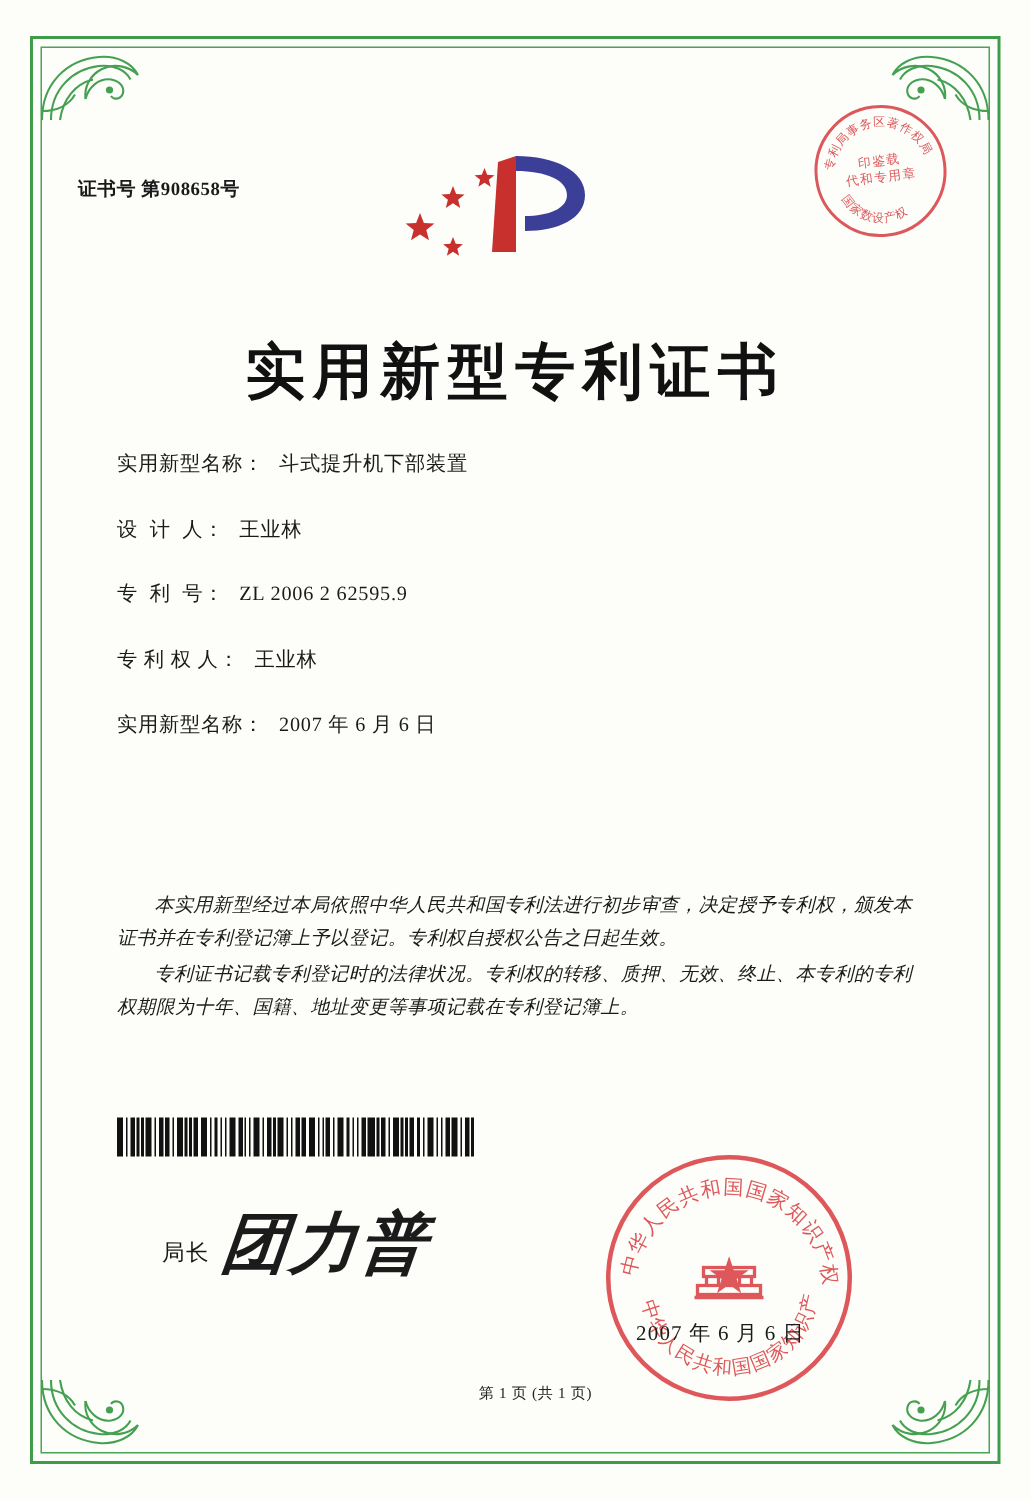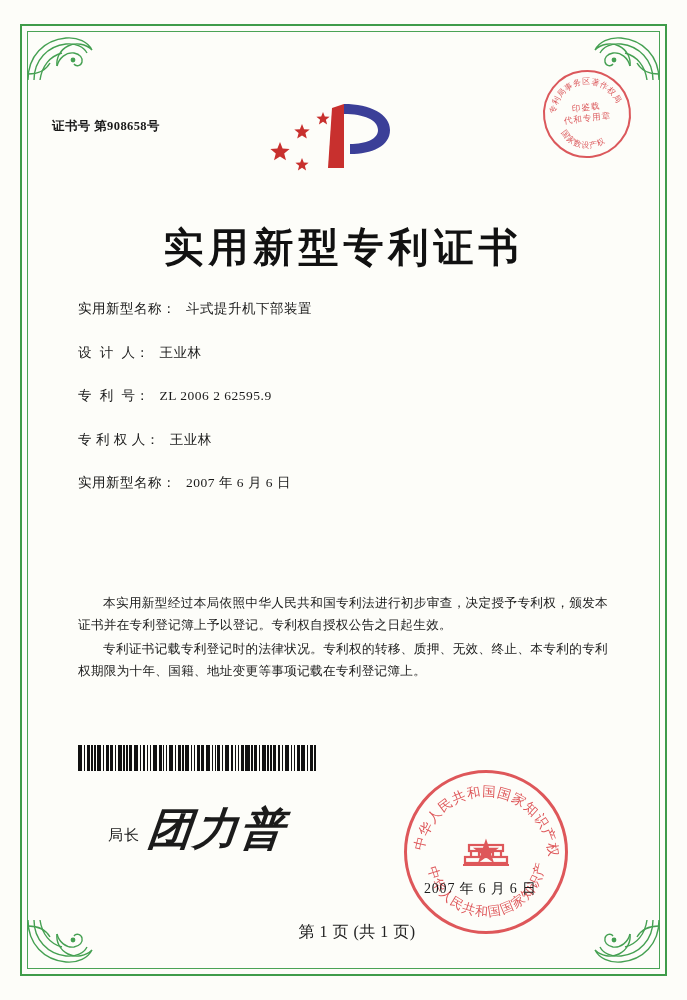--- a/index.html
+++ b/index.html
@@ -134,20 +134,21 @@
     left: 78px; top: 592px;
     width: 530px;
     font-size: 12.6px;
     line-height: 22px;
     text-align: justify;
     letter-spacing: .3px;
   }
   .body-text p {
     margin: 0 0 2px 0;
     text-indent: 25px;
+    font-style: italic;
   }
 
   
   .barcode {
     position: absolute;
     left: 78px; top: 745px;
     width: 240px; height: 26px;
     display: flex;
     align-items: stretch;
   }
@@ -201,21 +202,21 @@
     position: absolute;
     left: 424px; top: 880px;
     font-size: 14px;
     letter-spacing: .8px;
   }
 
   .footer {
     position: absolute;
     left: 0; right: 13px; top: 922px;
     text-align: center;
-    font-size: 16px;
+    font-size: 10px;
     letter-spacing: .5px;
     color: #222;
     padding-left: 40px;
   }
 </style>
 </head>
 <body>
 
 <div class="page">
 

